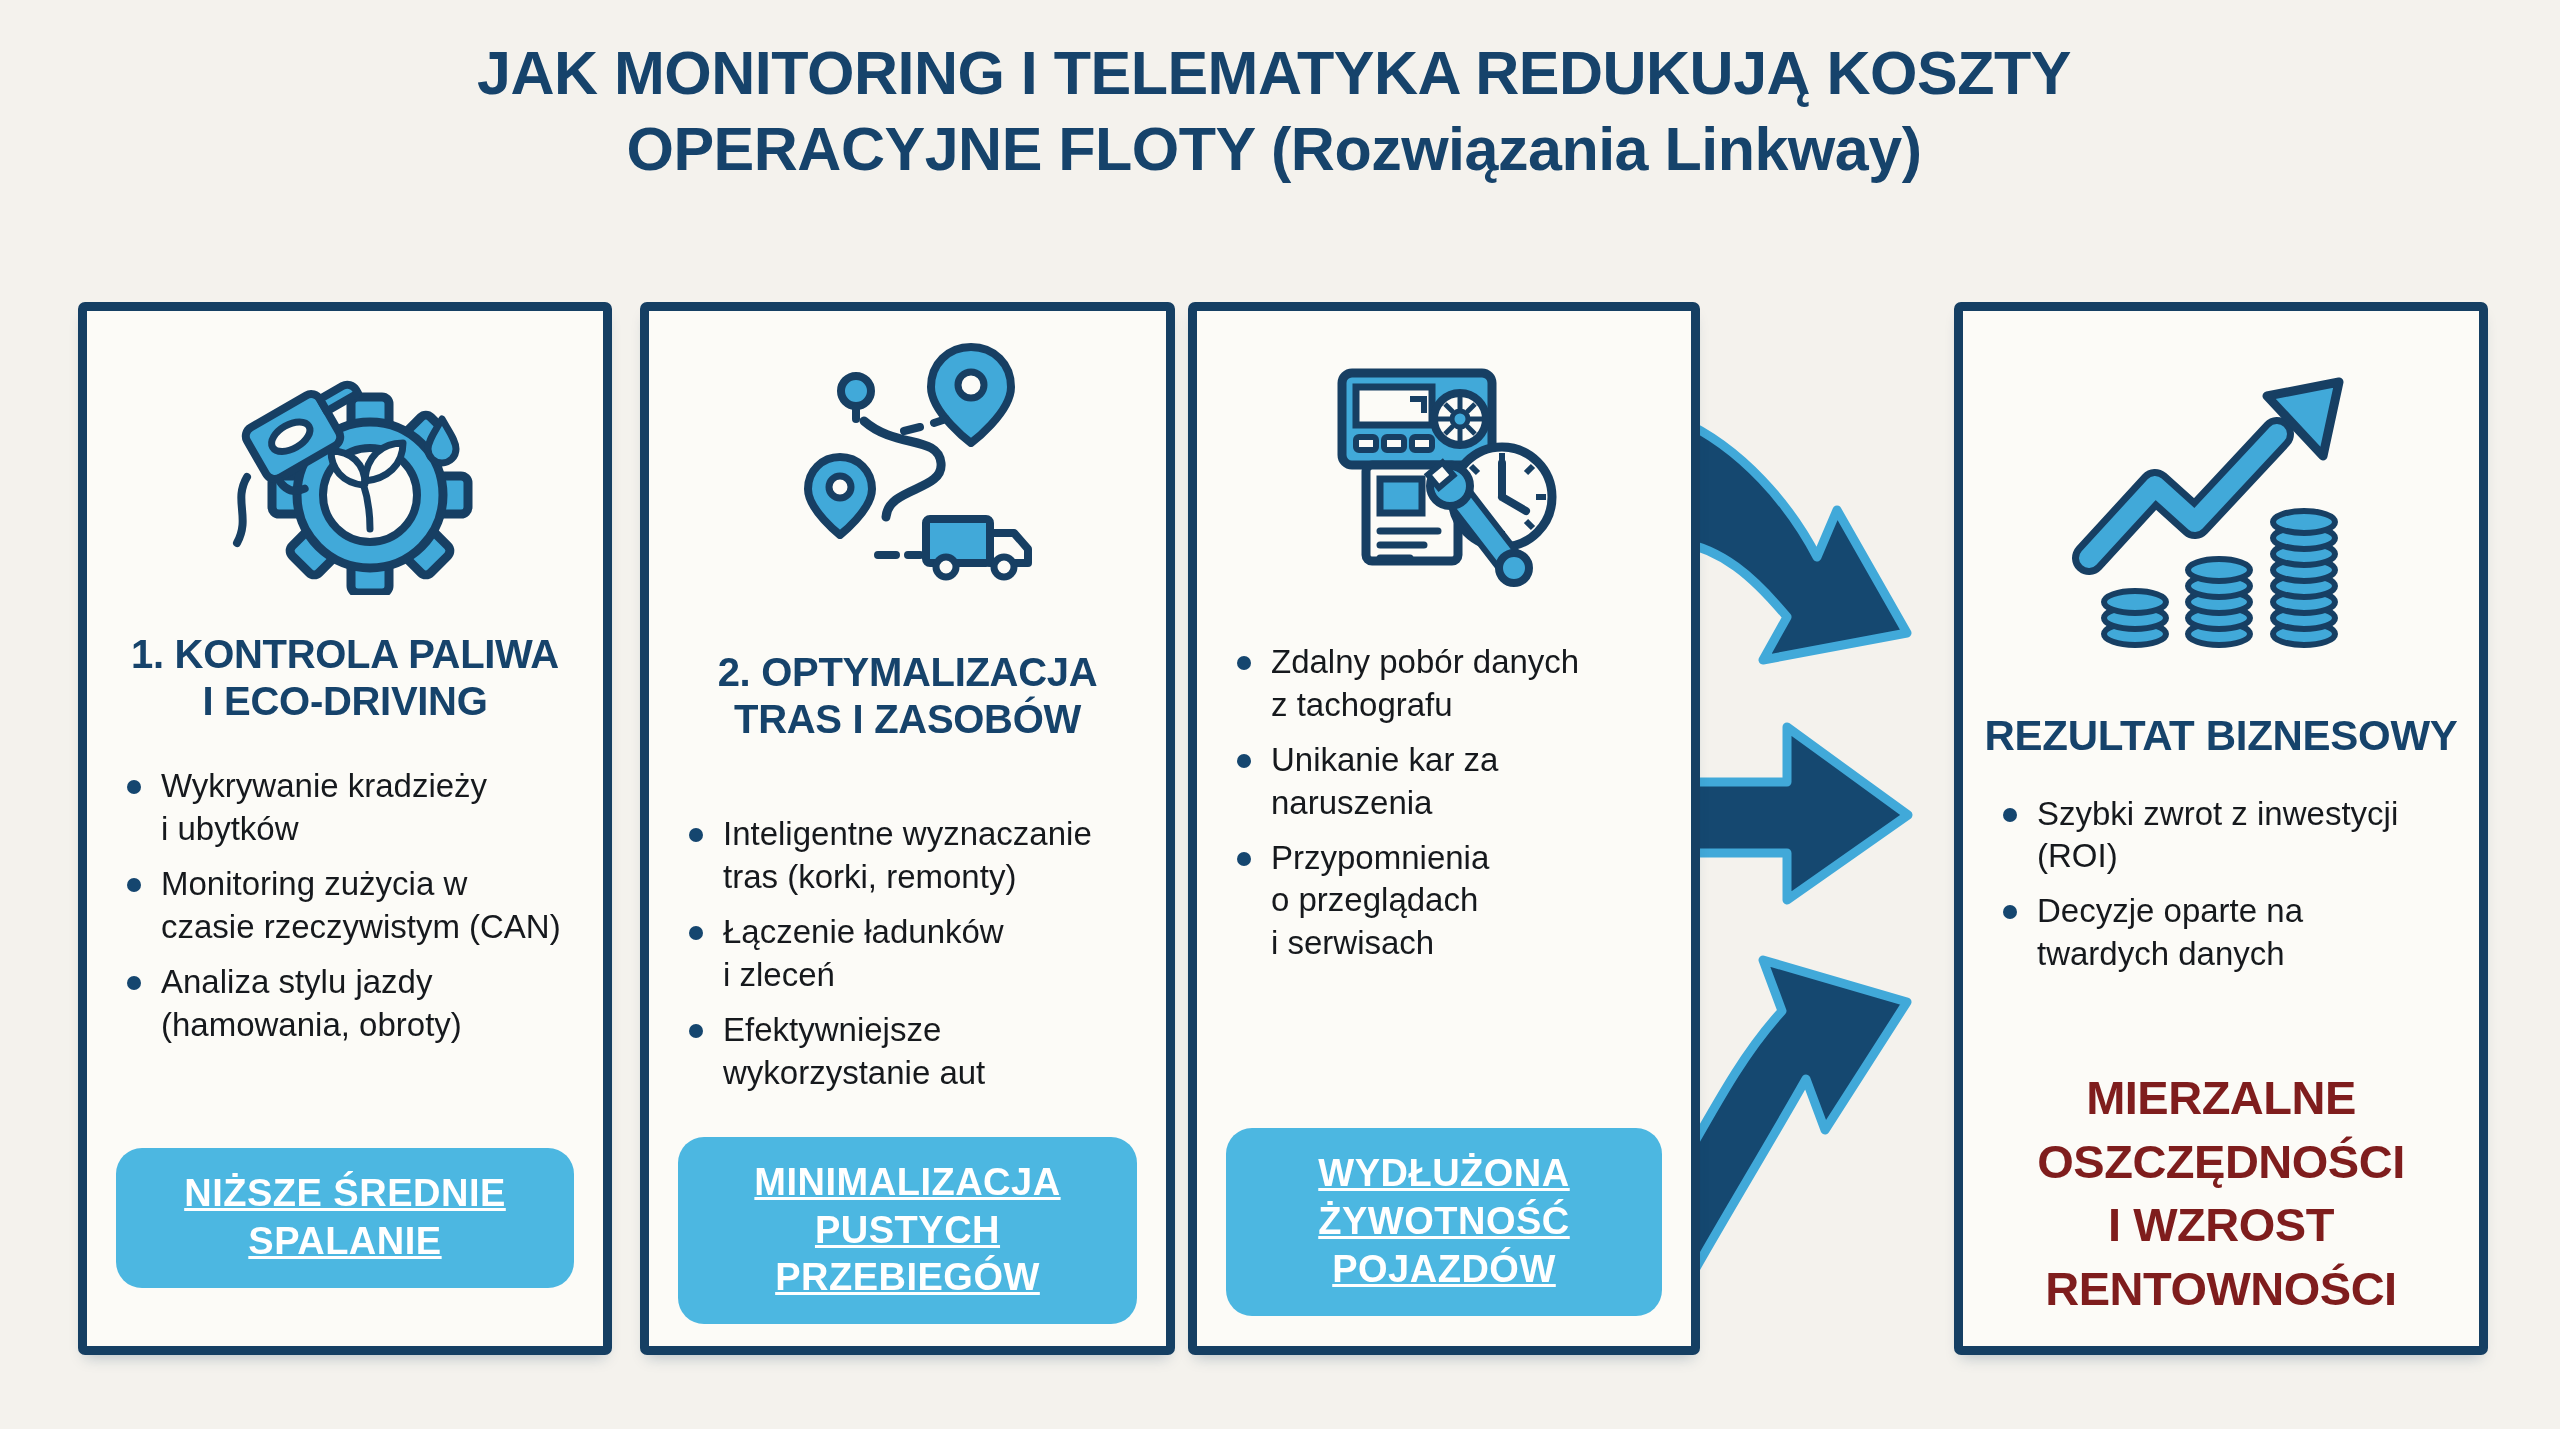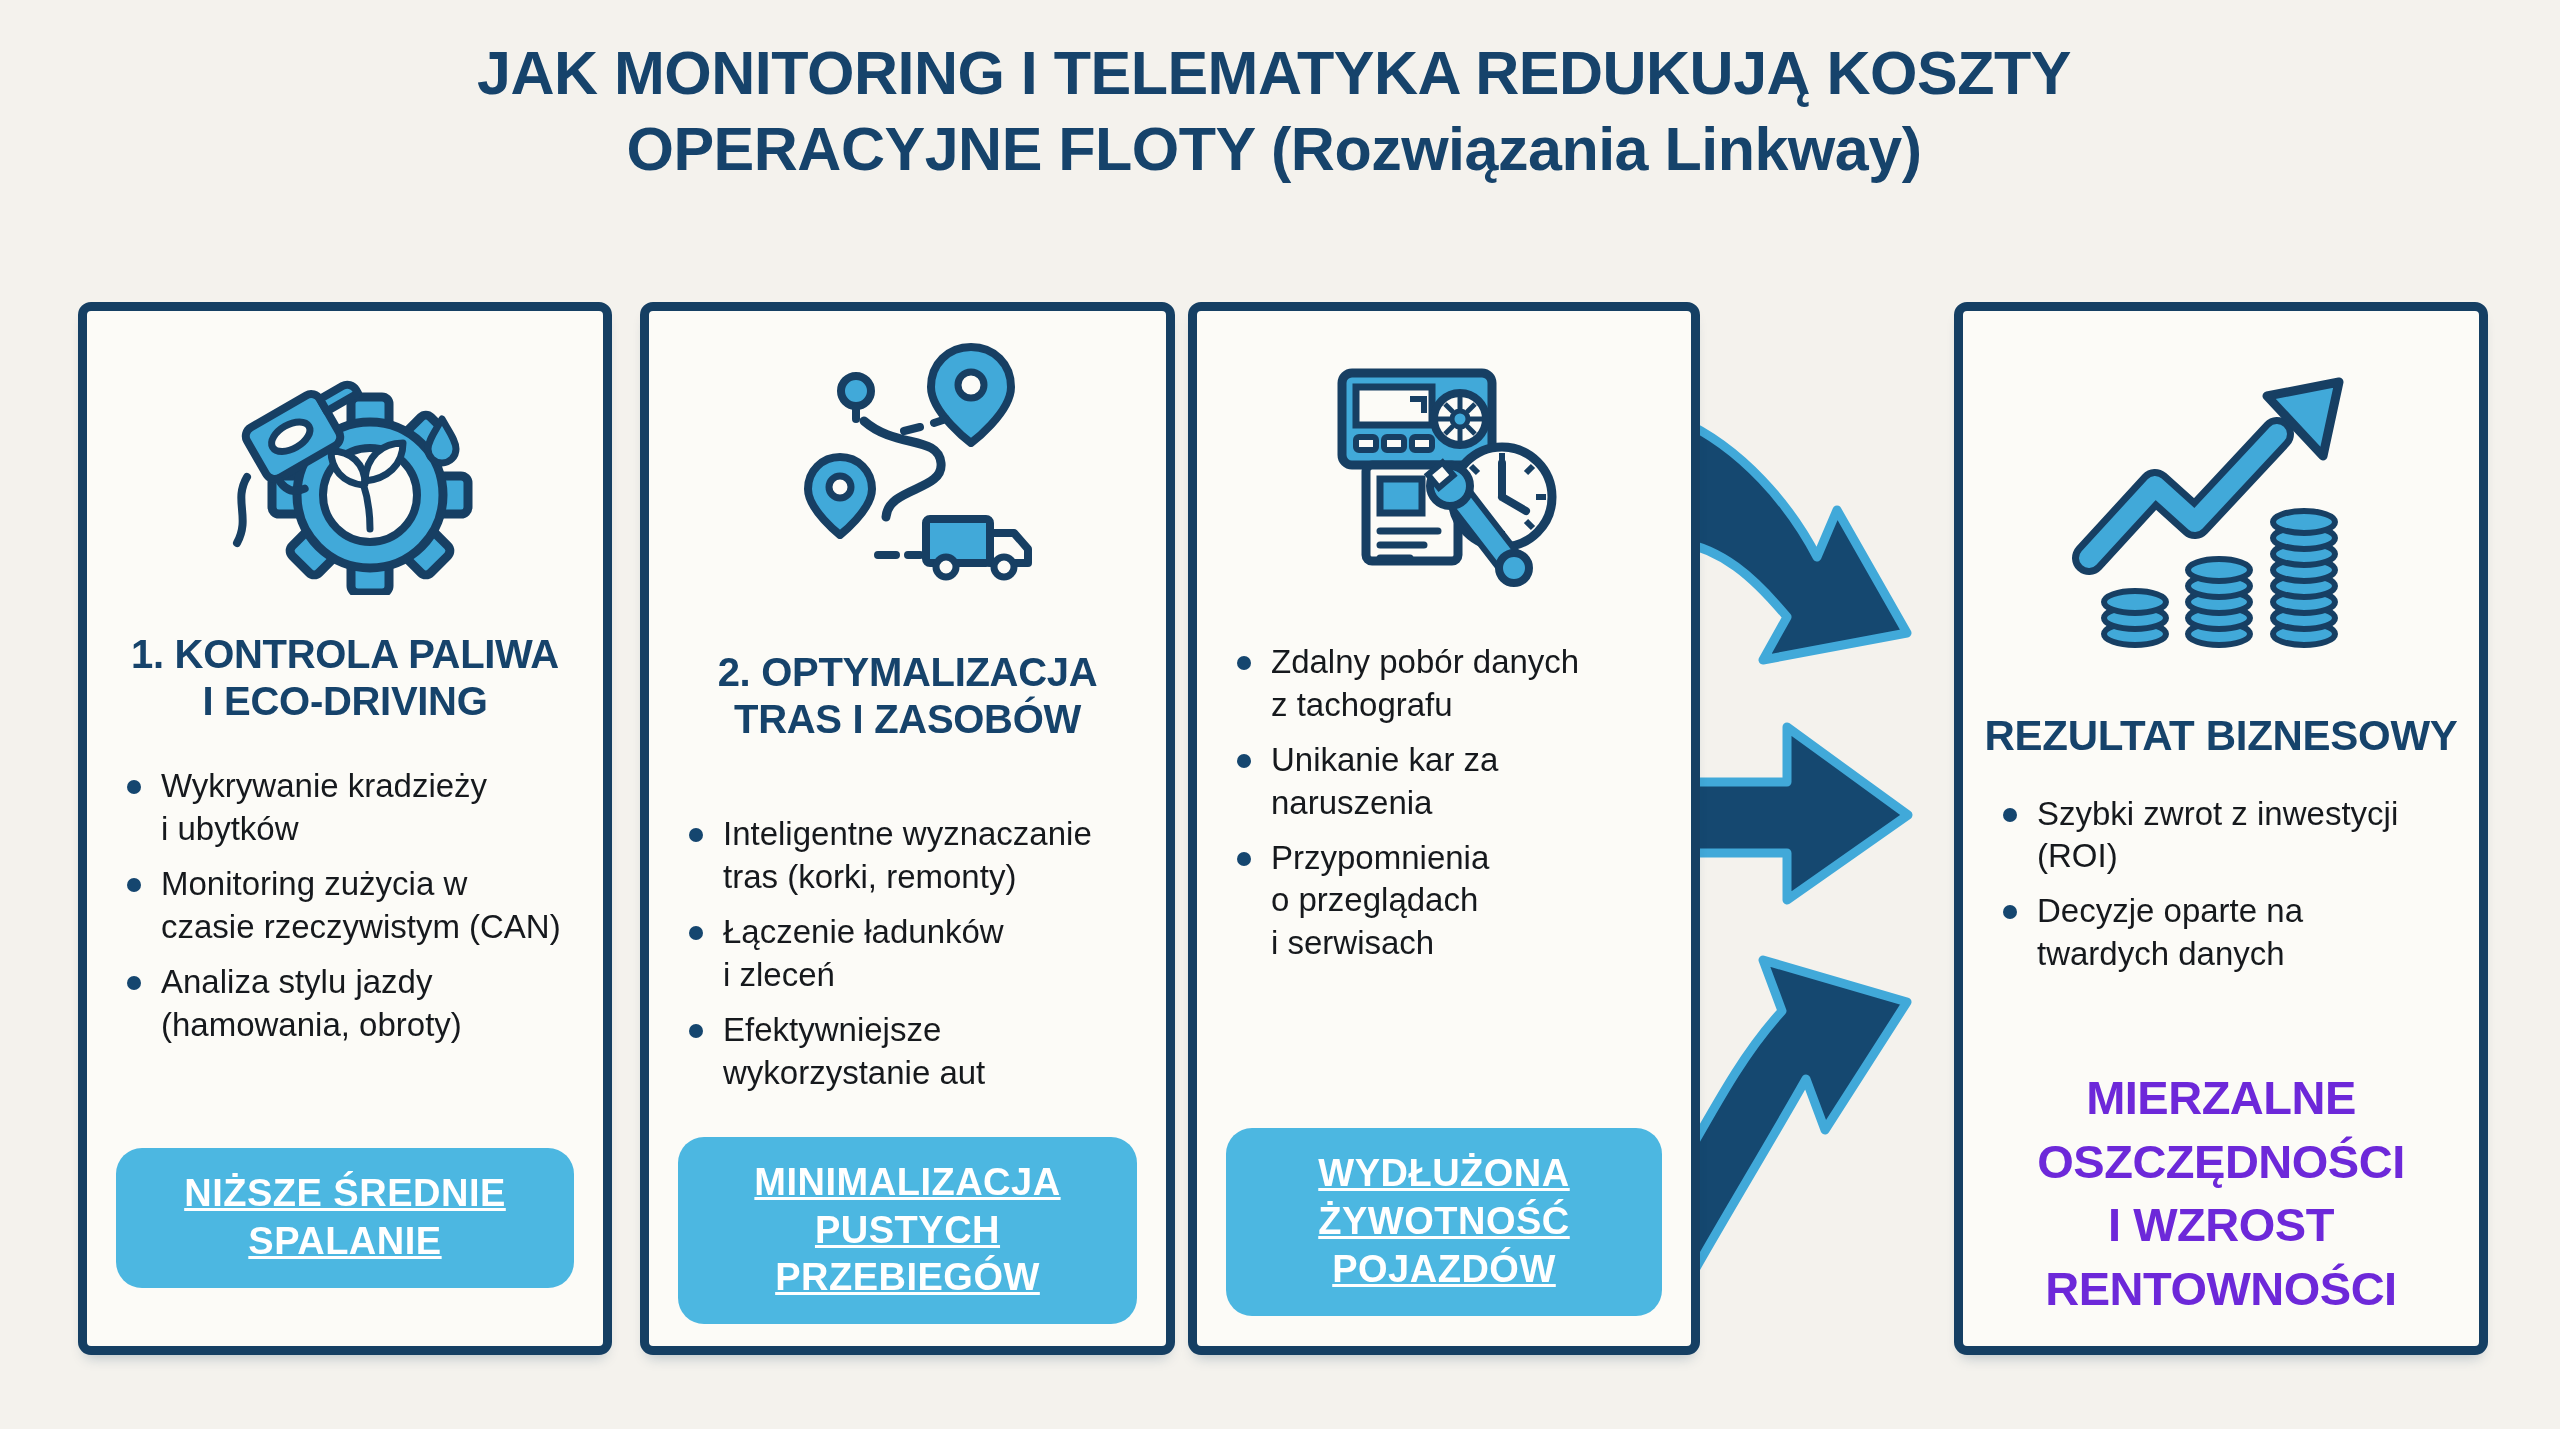--- a/index.html
+++ b/index.html
@@ -9,21 +9,21 @@
     font-family:"Liberation Sans", sans-serif;
   }
   .page-title {
     position:absolute; top:36px; left:0; right:12px;
     text-align:center; font-size:61px; font-weight:bold;
     color:#16436b; line-height:1.24; letter-spacing:-0.5px;
     white-space:pre-line; margin:0;
   }
   .card {
     position:absolute; top:302px; height:1053px; box-sizing:border-box;
-    background:#fcfbf7; border:9px solid #153f63; border-radius:13px;
+    background:#fcfbf7; border:9px solid #153f63; border-radius:7px;
     display:flex; flex-direction:column; align-items:center;
     z-index:2; box-shadow:0 9px 14px -7px rgba(18,56,90,.28);
   }
   #card-1 { left:78px;  width:534px; }
   #card-2 { left:640px; width:535px;gap:30px; }
   #card-3 { left:1188px;width:512px; }
   #card-4 { left:1954px;width:534px; }
   .icon-wrap { height:262px; margin-top:28px; display:flex; align-items:center; justify-content:center; }
   #card-4 .icon-wrap { height:318px; margin-top:42px; }
   .card h2 {
@@ -43,21 +43,21 @@
   }
   .badge {
     margin-top:auto; margin-bottom:30px; width:calc(100% - 58px); box-sizing:border-box;
     background:#4cb7e1; color:#ffffff; font-weight:bold; font-size:38px;
     line-height:1.26; text-align:center; border-radius:26px;
     padding:22px 14px; white-space:pre-line; letter-spacing:0.5px;text-decoration:underline;
   }
   #card-1 .badge { margin-bottom:58px; }
   .highlight {
     margin-top:auto; margin-bottom:26px; text-align:center;
-    font-size:47px; font-weight:bold; color:#6d28d9;
+    font-size:47px; font-weight:bold; color:#7f1d1d;
     line-height:1.35; white-space:pre-line; letter-spacing:-0.5px;
   }
   .flow-arrows { position:absolute; left:1630px; top:300px; width:330px; height:1060px; z-index:1; }
   .flow-arrows path { fill:#154870; stroke:#41a9d9; stroke-width:9; stroke-linejoin:round; }
 </style>
 </head>
 <body>
 
 <div class="canvas">
 

